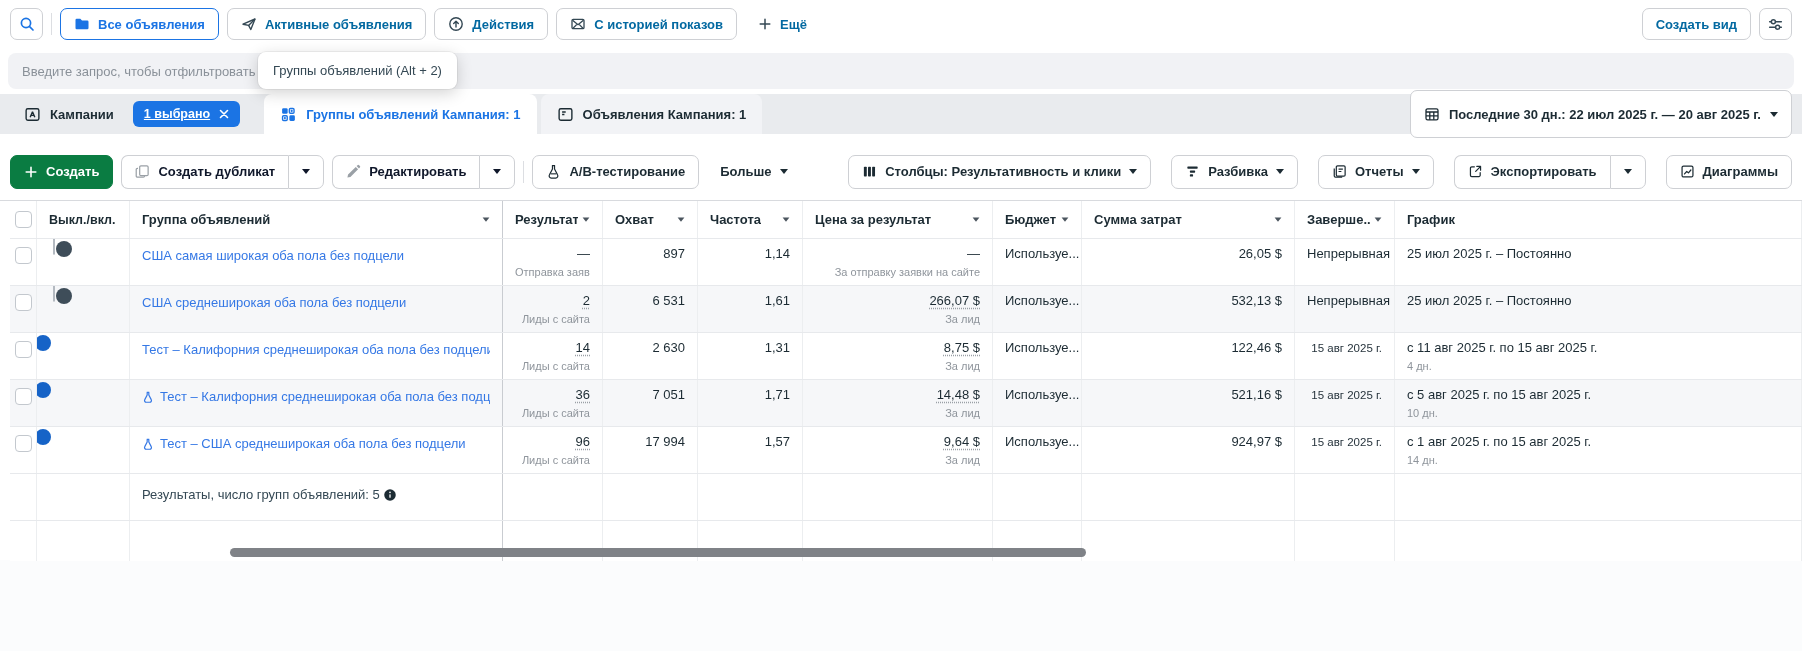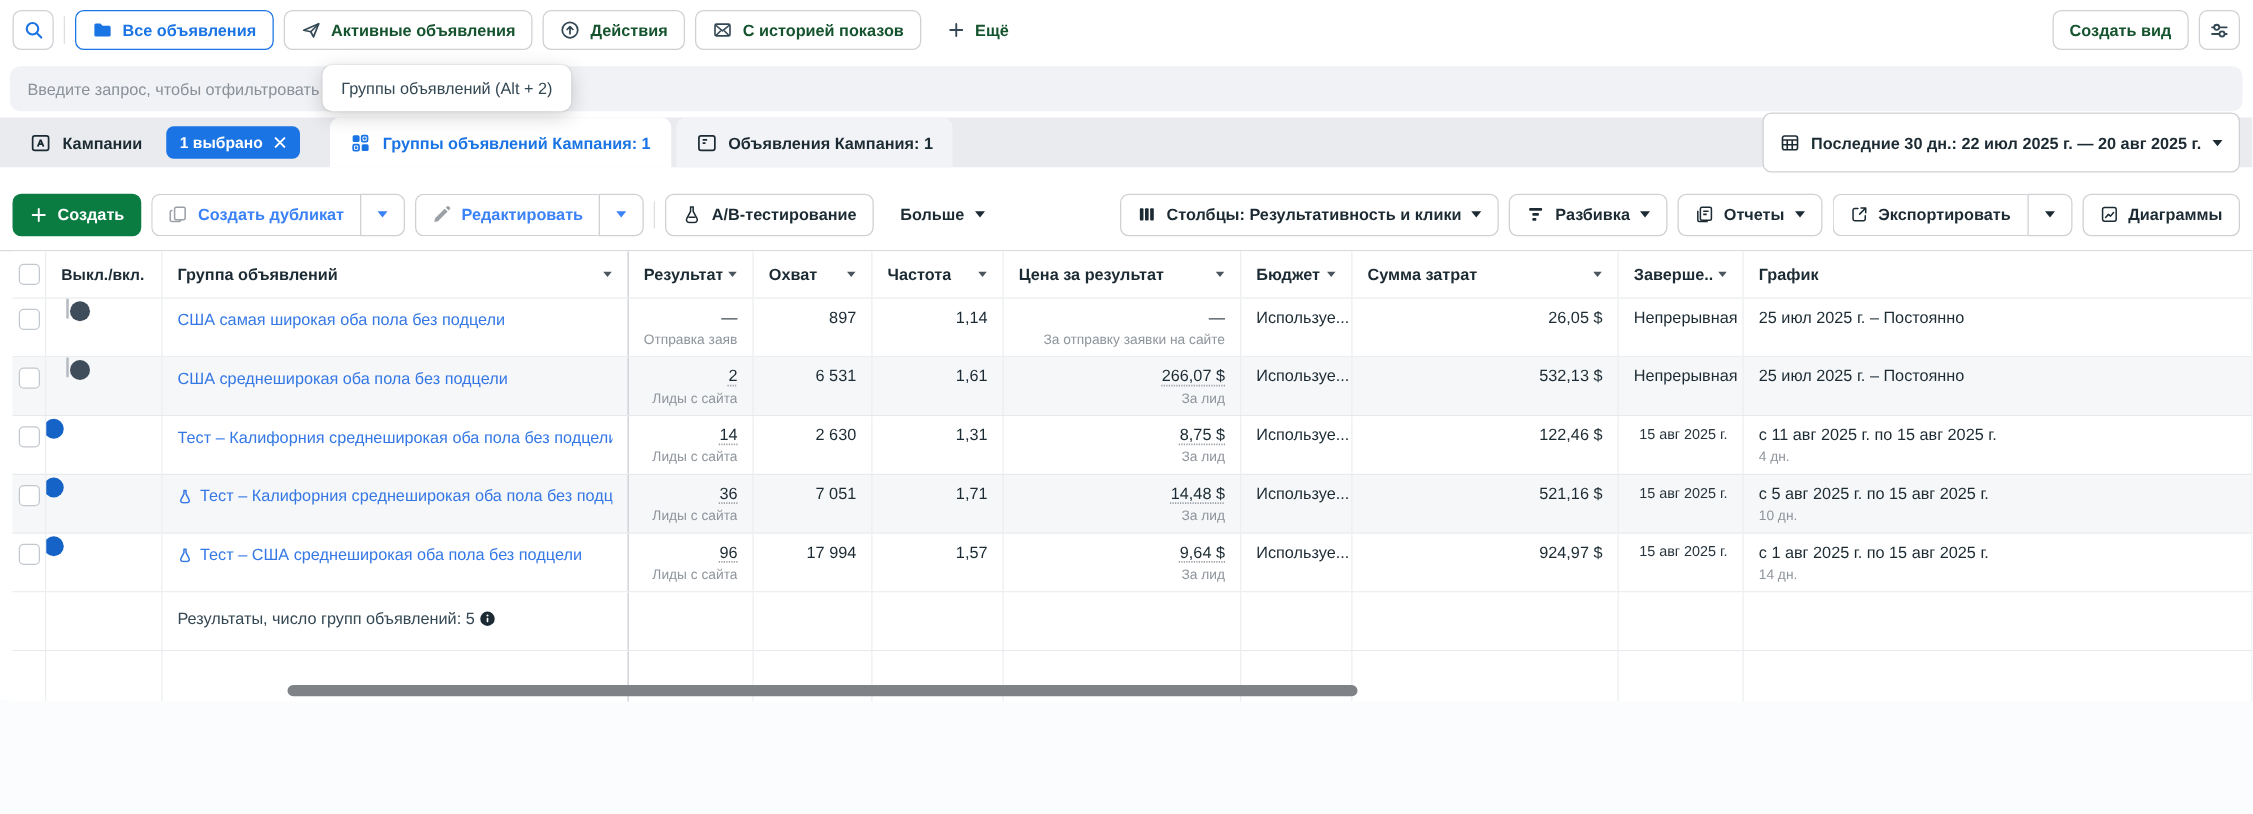--- a/index.html
+++ b/index.html
@@ -12,21 +12,21 @@
     overflow: hidden;
     font-size: 13px;
   }
   svg { display:block; flex:none; }
 
   
   .topbar { height:48px; display:flex; align-items:center; gap:8px; padding:0 10px; background:#fff; }
   .btn {
     display:inline-flex; align-items:center; gap:8px; height:32px; padding:0 13px;
     border:1px solid #ced0d4; border-radius:7px; background:#fff;
-    font-size:13px; font-weight:600; color:#14532d; cursor:pointer; white-space:nowrap;
+    font-size:13px; font-weight:600; color:#0369a1; cursor:pointer; white-space:nowrap;
   }
   .btn.iconb { width:33px; padding:0; justify-content:center; }
   .btn.activef { border:1.5px solid #1b74e4; color:#1b74e4; }
   .btn.ghost { border:none; }
   .vdiv { width:1px; height:22px; background:#dcdee2; }
   .spacer { flex:1; }
 
   
   .filterband { height:46px; background:#fff; display:flex; align-items:center; padding:0 8px; }
   .filter-input {
@@ -42,40 +42,40 @@
     box-shadow:0 0 0 1px rgba(0,0,0,.05), 0 4px 16px rgba(0,0,0,.18);
   }
 
   
   .tabsband { height:40px; background:#e9ebee; display:flex; align-items:stretch; padding-left:8px; }
   .tab { display:flex; align-items:center; gap:9px; padding:0 16px; font-size:13px; font-weight:700; color:#1c2b33; cursor:pointer; white-space:nowrap; }
   .tab.active { background:#fff; border-radius:8px 8px 0 0; color:#1b74e4; margin-left:8px; }
   .tab.card { background:#f2f3f6; border-radius:8px 8px 0 0; margin-left:4px; }
   .badge {
     display:inline-flex; align-items:center; gap:9px; height:26px; padding:0 11px; margin-left:10px;
-    background:#1b74e4; color:#fff; border-radius:6px; font-size:12.5px; font-weight:600; cursor:pointer;
+    background:#1b74e4; color:#fff; border-radius:6px; font-size:12.5px; font-weight:600; cursor:pointer;text-decoration:underline;
   }
   .datebtn {
     margin-left:auto; margin-right:10px; align-self:center; display:inline-flex; align-items:center; gap:9px;
     height:48px; padding:0 13px; background:#fff; border:1px solid #ced0d4; border-radius:7px;
     font-size:13px; font-weight:600; cursor:pointer; white-space:nowrap;
   }
 
   
   .actionband { height:66px; background:#fff; display:flex; align-items:center; gap:8px; padding:9px 10px 0; }
   .ab { display:inline-flex; align-items:center; gap:8px; height:34px; padding:0 13px;
         border:1px solid #ced0d4; border-radius:7px; background:#fff; font-size:13px; font-weight:600;
         color:#1c2b33; cursor:pointer; white-space:nowrap; }
   .ab.create { background:#0a7c42; border-color:#0a7c42; color:#fff; font-weight:700; }
   .ab.ghost { border:none; }
   .split { display:flex; }
   .split .seg1 { border-radius:7px 0 0 7px; border-right:none; }
   .split .seg2 { border-radius:0 7px 7px 0; width:36px; padding:0; justify-content:center; }
-  .dim { color:#3b82f6; }
-  .rgroup { margin-left:auto; display:flex; gap:8px;border-radius:11px; }
+  .dim { color:#0f172a; }
+  .rgroup { margin-left:auto; display:flex; gap:20px;border-radius:11px; }
   .caret { width:0; height:0; border-left:4px solid transparent; border-right:4px solid transparent;
            border-top:5px solid currentColor; display:inline-block; flex:none; }
 
   
   .tablewrap { position:relative; width:1802px; height:360px; border-top:1px solid #d8dade; background:#fff; }
   .trow { display:grid; grid-template-columns:27px 93px 373px 100px 95px 105px 190px 89px 213px 100px 1fr;
           border-bottom:1px solid #e7e9ec; background:#fff;margin-left:10px; }
   .trow.alt { background:#f6f7f9; }
   .trow.head { height:38px; font-weight:700; }
   .trow.data { height:47px; }

